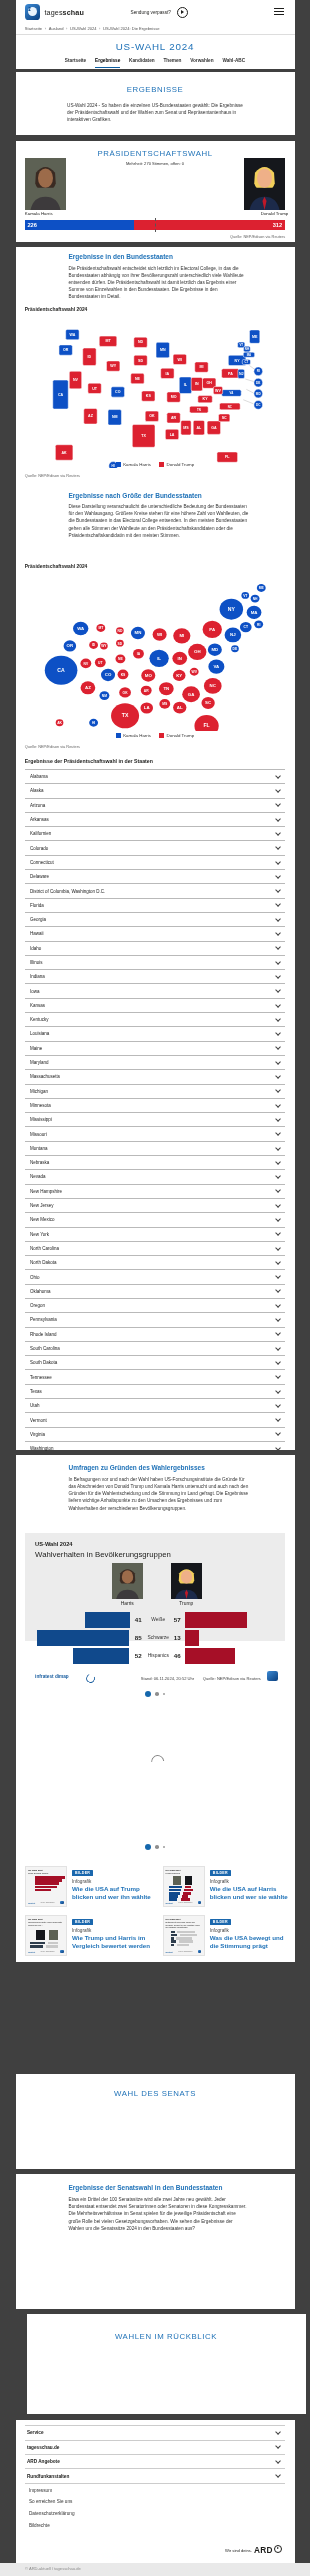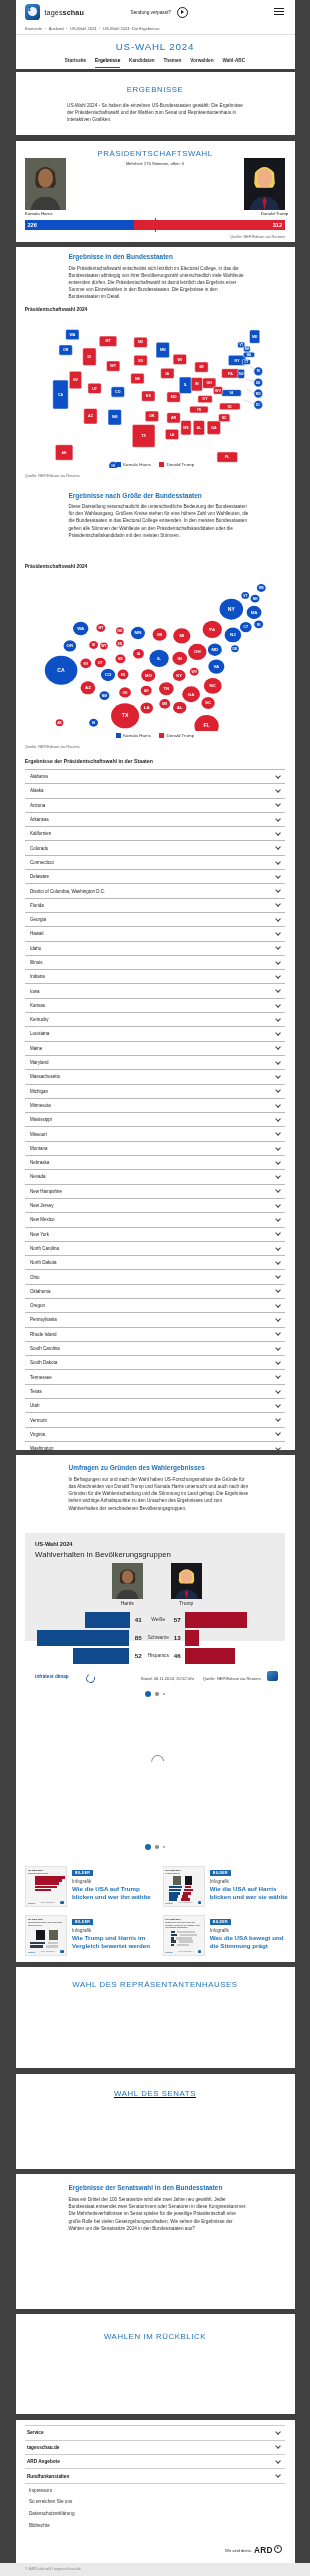--- a/index.html
+++ b/index.html
@@ -985,34 +985,31 @@
     </div>
     <div class="tinfo">
       <span class="badge">BILDER</span>
       <div class="itype">Infografik</div>
       <div class="thead">Was die USA bewegt und die Stimmung prägt</div>
     </div>
         </div>
       </div>
   </div>
 
-  <div class="card" style="top:1967px;height:101px;">
-    <div class="sec-title" style="margin-top:13.4px;">WAHL DES REPRÄSENTANTENHAUSES</div>
-  </div>
-
-  <div class="card" style="top:2074px;height:95px;text-decoration:underline;">
+
+  <div class="card" style="top:2074px;height:95px;">
     <div class="sec-title" style="margin-top:14.5px;">WAHL DES SENATS</div>
   </div>
 
   <div class="card" style="top:2174px;height:135px;">
     <div class="sub-head" style="position:absolute;left:53px;top:10.3px;">Ergebnisse der Senatswahl in den Bundesstaaten</div>
     <div class="para" style="position:absolute;left:53px;top:22px;width:178px;">Etwa ein Drittel der 100 Senatssitze wird alle zwei Jahre neu gewählt. Jeder Bundesstaat entsendet zwei Senatorinnen oder Senatoren in diese Kongresskammer. Die Mehrheitsverhältnisse im Senat spielen für die jeweilige Präsidentschaft eine große Rolle bei vielen Gesetzgebungsvorhaben. Wie sehen die Ergebnisse der Wahlen um die Senatssitze 2024 in den Bundesstaaten aus?</div>
   </div>
 
-  <div class="card" style="top:2314px;height:100px;">
+  <div class="card" style="top:2314px;height:100px;margin-left:11px;">
     <div class="sec-title" style="margin-top:17.6px;">WAHLEN IM RÜCKBLICK</div>
   </div>
 
   <div class="card" style="top:2420px;height:143px;">
     <div id="f-acc" style="position:absolute;left:9.3px;top:5.2px;width:260px;border-top:0.5px solid #ccc;">
         <div class="f-row">
           <span class="lbl">Service</span>
           <span class="chev"></span>
         </div>
         <div class="f-row">

